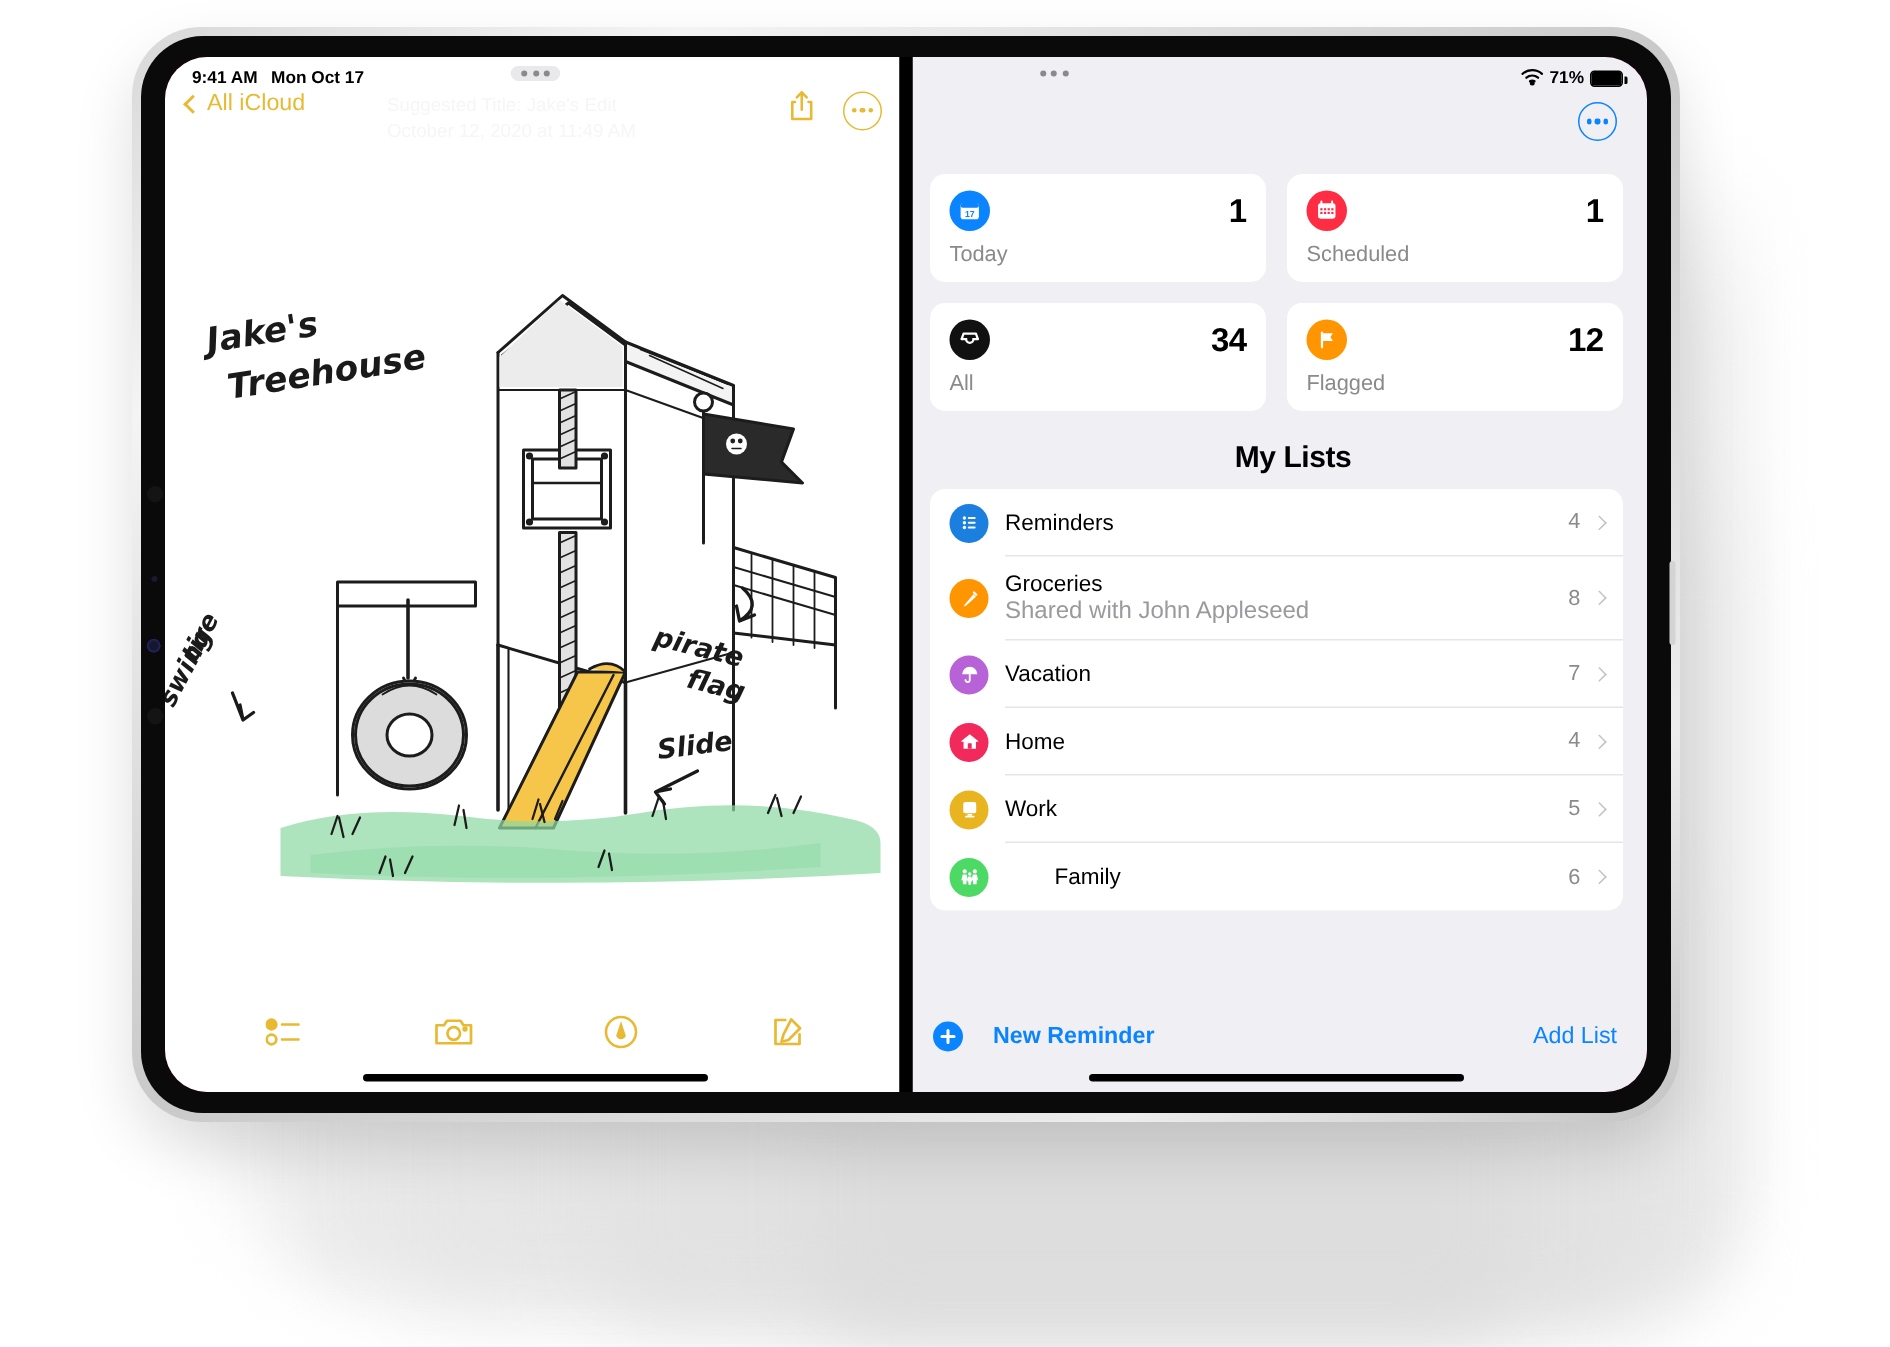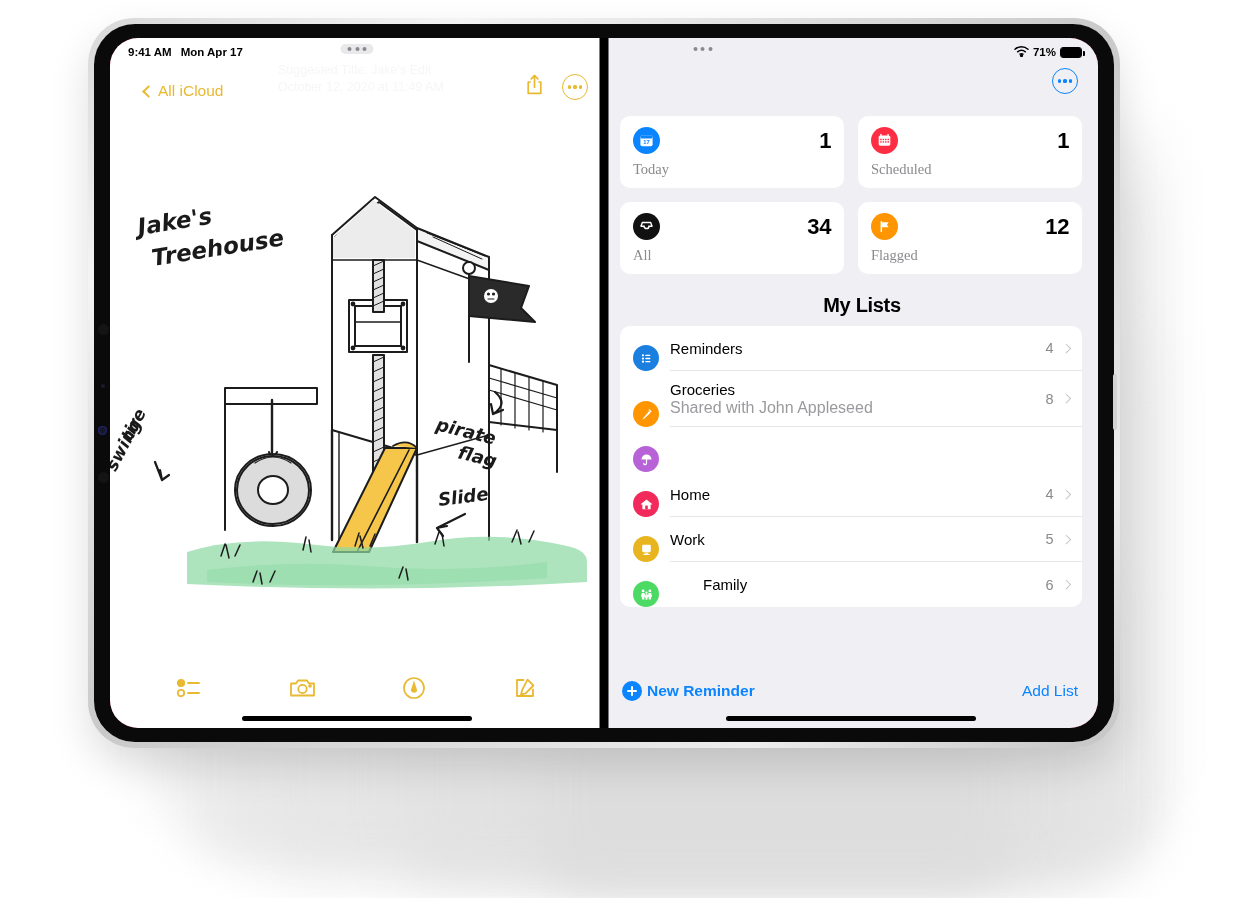--- a/index.html
+++ b/index.html
@@ -79,22 +79,22 @@
   .multi-dots i { width: 4px; height: 4px; border-radius: 50%; background: #8a8a8e; display:block; }
   .battery {
     width: 22px; height: 11px; border: 1.4px solid #000; border-radius: 3px;
     position: relative; display:flex; align-items:center;
   }
   .battery::after{ content:""; position:absolute; right:-3.5px; top:3px; width:2px; height:5px; background:#000; border-radius:0 1px 1px 0;}
   .battery i { display:block; width: 100%; height: 100%; background:#000; border-radius:1.5px; }
 
   
   .notes-nav {
-    height: 40px; display: flex; align-items: flex-end;
-    padding: 0 16px 0 14px; position: relative; margin-left: 20px;
+    height: 40px; display: flex; align-items: flex-start;
+    padding: 0 16px 0 14px; position: relative;
   }
   .back-link { display:flex; align-items:center; gap:4px; color:#E8B931; font-size:15.5px; font-weight:500; cursor:pointer;}
   .chev-left { width: 9px; height: 9px; border-left: 2.2px solid #E8B931; border-bottom: 2.2px solid #E8B931; transform: rotate(45deg); margin-right:1px;}
   .notes-nav-right { margin-left:auto; display:flex; align-items:center; gap: 18px; }
   .ghost-title {
     position: absolute; left: 148px; top: 2px;
     color: #f6f6f6; font-size: 12.5px; line-height: 17px; text-align: left;
     pointer-events: none; white-space: nowrap;
   }
 
@@ -125,42 +125,42 @@
   .more-circle.yellow i { background:#E8B931; }
 
   .cards { padding: 0 16px; display: grid; grid-template-columns: 1fr 1fr; gap: 14px 14px; }
   .card {
     background:#fff; border-radius: 10px; padding: 11px 13px 10px;
     height: 72px; display:flex; flex-direction: column; justify-content: space-between;
     cursor: pointer;
   }
   .card-top { display:flex; align-items:center; justify-content: space-between; }
   .card-count { font-size: 22px; font-weight: bold; color:#000; letter-spacing:-0.4px;}
-  .card-label { font-size: 14.5px; color:#8a8a8e;font-family:Liberation Serif, serif; }
+  .card-label { font-size: 14.5px; color:#8a8a8e; }
   .sym { width: 27px; height: 27px; border-radius:50%; display:flex; align-items:center; justify-content:center; }
 
   .sec-title { font-size: 20px; font-weight: bold; color:#000; padding: 20px 0 9px 22px; letter-spacing:-0.3px;text-align:center;}
   .list-card { margin: 0 16px; background:#fff; border-radius: 10px; overflow: hidden; }
-  .list-row { display:flex; align-items:flex-end; height: 45px; padding-left: 13px; cursor:pointer; position: relative; }
+  .list-row { display:flex; align-items:center; height: 45px; padding-left: 13px; cursor:pointer; position: relative; }
   .list-row .sym { width: 26px; height: 26px; flex: none; }
   .row-body { flex:1; display:flex; align-items:center; margin-left: 11px; padding-right: 13px; height:100%; border-bottom: 1px solid #e6e6e8;}
   .list-row:last-child .row-body { border-bottom: none; margin-left: 44px; }
   .row-texts { display:flex; flex-direction:column; justify-content:center; }
   .row-name { font-size: 15px; color:#000; }
   .row-sub { font-size: 16px; color:#9a9a9e; margin-top:1px;}
   .row-right { margin-left:auto; display:flex; align-items:center; gap:9px; }
   .row-count { font-size: 14.5px; color:#8a8a8e; }
   .chev-right { width:6.5px; height:6.5px; border-top:1.7px solid #c3c3c6; border-right:1.7px solid #c3c3c6; transform: rotate(45deg); }
   .tall { height: 56px; }
 
   .rem-bottom {
     position:absolute; bottom: 0; left:0; right:0; height: 56px;
     display:flex; align-items: center; padding: 0 20px 18px 18px;
   }
-  .new-rem { display:flex; align-items:center; gap:5px; color:#0A84FF; font-size:15.5px; font-weight:bold; cursor:pointer; }
+  .new-rem { display:flex; align-items:center; gap:20px; color:#0A84FF; font-size:15.5px; font-weight:bold; cursor:pointer; }
   .plus-c { width:20px; height:20px; border-radius:50%; background:#0A84FF; position:relative; }
   .plus-c::before,.plus-c::after{content:"";position:absolute;background:#fff;border-radius:1px;}
   .plus-c::before{left:5px;top:9px;width:10px;height:2.4px;}
   .plus-c::after{top:5px;left:8.8px;width:2.4px;height:10px;}
   .add-list { margin-left:auto; color:#0A84FF; font-size:15.5px; cursor:pointer; }
 </style>
 </head>
 <body>
 
 <div class="shadow-stack">
@@ -178,21 +178,21 @@
     <div class="sensor s3"></div>
     <div class="sensor s4"></div>
     <div class="vol-nub"></div>
 
     <div class="screen">
 
       <div class="pane pane-notes">
 
         <div class="statusbar">
           <span class="sb-time">9:41 AM</span>
-          <span class="sb-date">Mon Apr 17</span>
+          <span class="sb-date">Mon Oct 17</span>
           <div class="multi-dots">
               <i></i>
               <i></i>
               <i></i>
             </div>
         </div>
 
         <div class="notes-nav">
           <div class="back-link">
             <span class="chev-left"></span>
@@ -492,20 +492,29 @@
               </div>
             </div>
           </div>
           <div class="list-row">
             <span class="sym" style="background:#B862D8">
               <svg width="15" height="15" viewBox="0 0 16 16">
                   <path d="M2.6 8 a5.4 5.4 0 0 1 10.8 0 z" fill="#fff"></path>
                   <path d="M8 8v4a1.5 1.5 0 0 1-3 0" stroke="#fff" stroke-width="1.3" fill="none" stroke-linecap="round"></path>
                 </svg>
             </span>
+            <div class="row-body">
+              <div class="row-texts">
+                  <span class="row-name">Vacation</span>
+                </div>
+              <div class="row-right">
+                <span class="row-count">7</span>
+                <span class="chev-right"></span>
+              </div>
+            </div>
           </div>
           <div class="list-row">
             <span class="sym" style="background:#F2295B">
               <svg width="15" height="15" viewBox="0 0 16 16">
                   <path d="M8 2.6 L14 7.4 v0.6 h-1.6 V13 H3.6 V8 H2 v-0.6z" fill="#fff"></path>
                   <rect x="6.6" y="9" width="2.8" height="4" rx="0.5" fill="#F2295B"></rect>
                 </svg>
             </span>
             <div class="row-body">
               <div class="row-texts">

